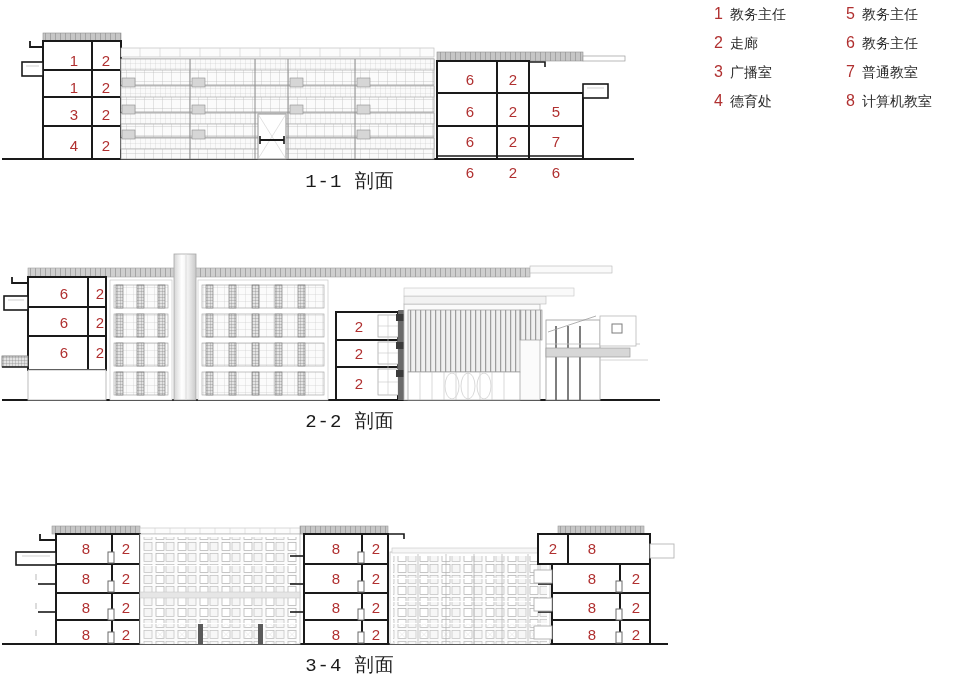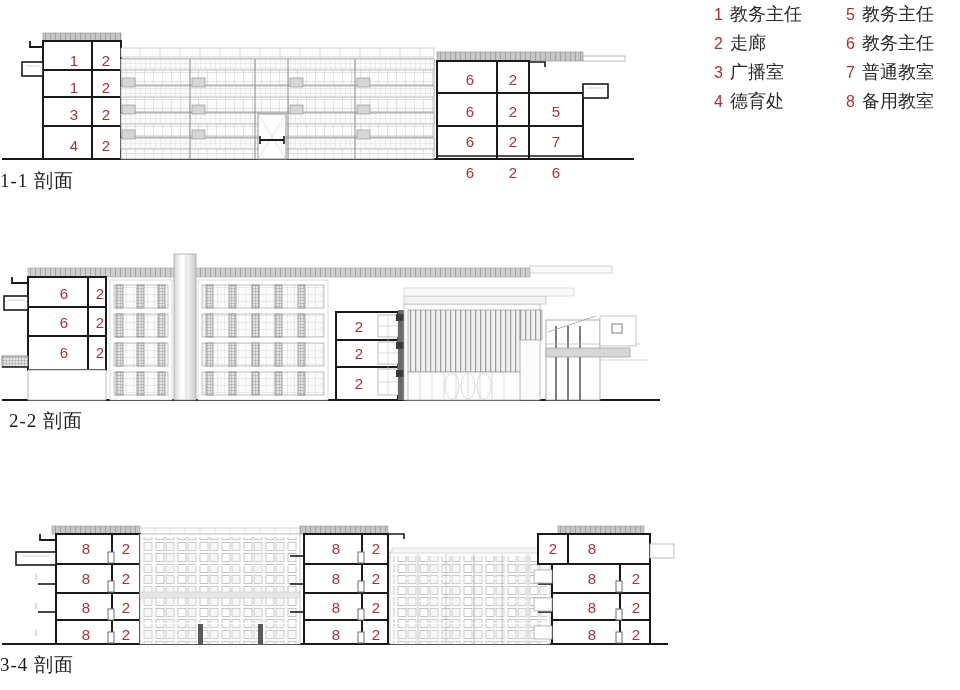--- a/index.html
+++ b/index.html
@@ -35,48 +35,48 @@
     white-space: nowrap;
   }
   .legend-num {
     color: #b03030;
     font-size: 16px;
     line-height: 20px;
     font-family: "Liberation Sans", sans-serif;
   }
   .legend-label {
     color: #2a2a2a;
-    font-size: 18px;
+    font-size: 14px;
     line-height: 20px;
     font-family: Liberation Serif, serif;
   }
 
   
   .section-block {
     position: absolute;
     left: 0;
   }
   .canvas {
     position: absolute;
     left: 0; top: 0;
   }
   .section-caption {
     position: absolute;
     width: 100%;
-    text-align: left;
+    text-align: center;
     font-size: 19px;
     letter-spacing: 1px;
     color: #1a1a1a;
-    font-family: Liberation Serif, serif;
+    font-family: Liberation Mono, monospace;
   }
 
   #sec1 { top: 18px;  width: 700px; height: 160px; }
   #cap1 { left: 0; top: 168px; width: 700px; }
   #sec2 { top: 252px; width: 700px; height: 160px; }
-  #cap2 { left: 0; top: 408px; width: 700px; padding-left: 9px; }
+  #cap2 { left: 0; top: 408px; width: 700px; }
   #sec3 { top: 508px; width: 700px; height: 160px; }
   #cap3 { left: 0; top: 652px; width: 700px; }
 
   
   .rnum {
     position: absolute;
     color: #b03030;
     font-size: 15px;
     line-height: 15px;
     font-family: "Liberation Sans", sans-serif;
@@ -112,21 +112,21 @@
   <div class="legend-item">
     <span class="legend-num">7</span>
     <span class="legend-label">普通教室</span>
   </div>
   <div class="legend-item">
     <span class="legend-num">4</span>
     <span class="legend-label">德育处</span>
   </div>
   <div class="legend-item">
     <span class="legend-num">8</span>
-    <span class="legend-label">备用教室</span>
+    <span class="legend-label">计算机教室</span>
   </div>
 </div>
 
 <div class="section-block" id="sec1">
   <svg class="canvas" width="700" height="160" viewBox="0 0 700 160">
     <defs>
       <pattern id="roofhatch1" width="5" height="22" patternUnits="userSpaceOnUse">
         <rect width="5" height="22" fill="#c6c6c6"></rect>
         <line x1="0.5" y1="0" x2="0.5" y2="22" stroke="#9b9b9b" stroke-width="0.8"></line>
       </pattern>

